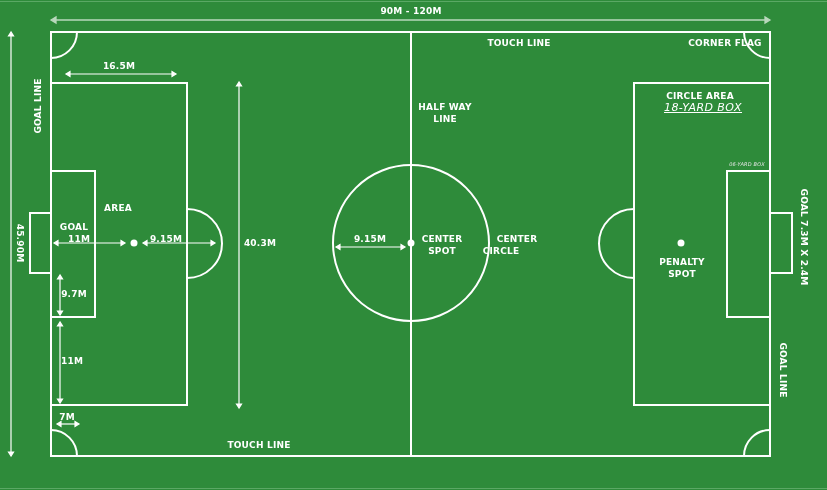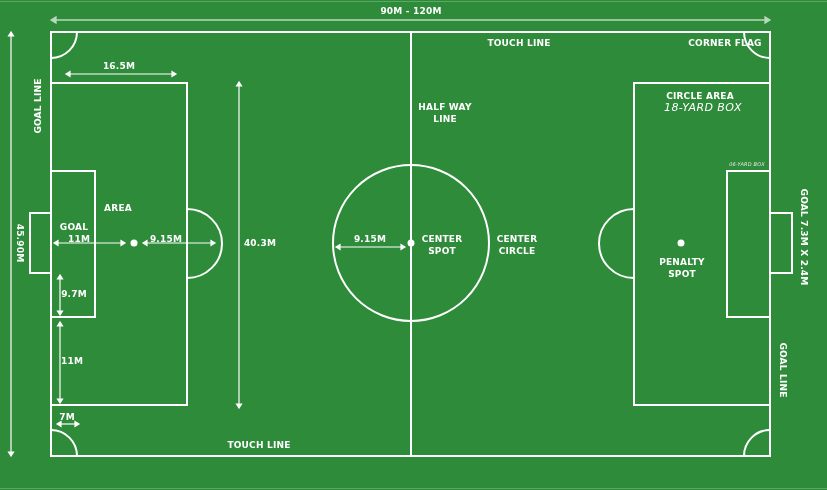--- a/index.html
+++ b/index.html
@@ -1,19 +1,19 @@
 <!DOCTYPE html>
 <html><head>
 <meta charset="utf-8">
 <style>
   html, body { margin: 0; padding: 0; background: #2e8b3a; }
   body { width: 827px; height: 490px; overflow: hidden; position: relative; font-family: "DejaVu Sans", sans-serif; }
   #pitch-svg { position: absolute; left: 0; top: 0; }
   .lbl { position: absolute; color: #ffffff; font-size: 9px; font-weight: bold; letter-spacing: 0.2px; line-height: 12px; white-space: nowrap; text-align: center; }
-  .lbl.italic { font-style: italic; font-weight: normal; font-size: 11px; letter-spacing: 0.4px; }
+  .lbl.italic { font-style: italic; font-weight: normal; font-size: 11px; letter-spacing: 0.4px; text-decoration: underline; }
   .lbl.tiny { font-size: 5px; font-style: italic; font-weight: normal; color: #e6e6e6; }
   .rot-ccw { transform-origin: center center; transform: rotate(-90deg); }
   .rot-cw { transform-origin: center center; transform: rotate(90deg); }
   .edge-band { position: absolute; left: 0; width: 827px; height: 1px; background: #5aa864; }
 </style>
 </head>
 <body>
 
 <div class="edge-band" style="top:1px;"></div>
 <div class="edge-band" style="top:488px;"></div>
@@ -87,21 +87,21 @@
 <div class="lbl" style="left:410px;top:101px;width:70px;">HALF WAY</div>
 <div class="lbl" style="left:410px;top:113px;width:70px;">LINE</div>
 <div class="lbl" style="left:655px;top:90px;width:90px;">CIRCLE AREA</div>
 <div class="lbl italic" style="left:655px;top:102px;width:96px;">18-YARD BOX</div>
 <div class="lbl tiny" style="left:722px;top:158px;width:50px;">06-YARD BOX</div>
 <div class="lbl" style="left:54px;top:190px;width:40px;margin-top:31px;">GOAL</div>
 <div class="lbl" style="left:54px;top:202px;width:40px;margin-left:44px;">AREA</div>
 <div class="lbl" style="left:417px;top:233px;width:50px;">CENTER</div>
 <div class="lbl" style="left:417px;top:245px;width:50px;">SPOT</div>
 <div class="lbl" style="left:492px;top:233px;width:50px;">CENTER</div>
-<div class="lbl" style="left:492px;top:245px;width:50px;">CIRCLE</div>
+<div class="lbl" style="left:476px;top:245px;width:50px;">CIRCLE</div>
 <div class="lbl" style="left:656px;top:256px;width:52px;">PENALTY</div>
 <div class="lbl" style="left:656px;top:268px;width:52px;">SPOT</div>
 <div class="lbl rot-cw" style="left:754px;top:231px;width:100px;">GOAL 7.3M X 2.4M</div>
 
 <div class="lbl" style="left:97px;top:60px;width:44px;">16.5M</div>
 <div class="lbl" style="left:242px;top:237px;width:36px;">40.3M</div>
 <div class="lbl" style="left:66px;top:233px;width:26px;">11M</div>
 <div class="lbl" style="left:146px;top:233px;width:40px;">9.15M</div>
 <div class="lbl" style="left:350px;top:233px;width:40px;">9.15M</div>
 <div class="lbl" style="left:59px;top:288px;width:30px;">9.7M</div>

